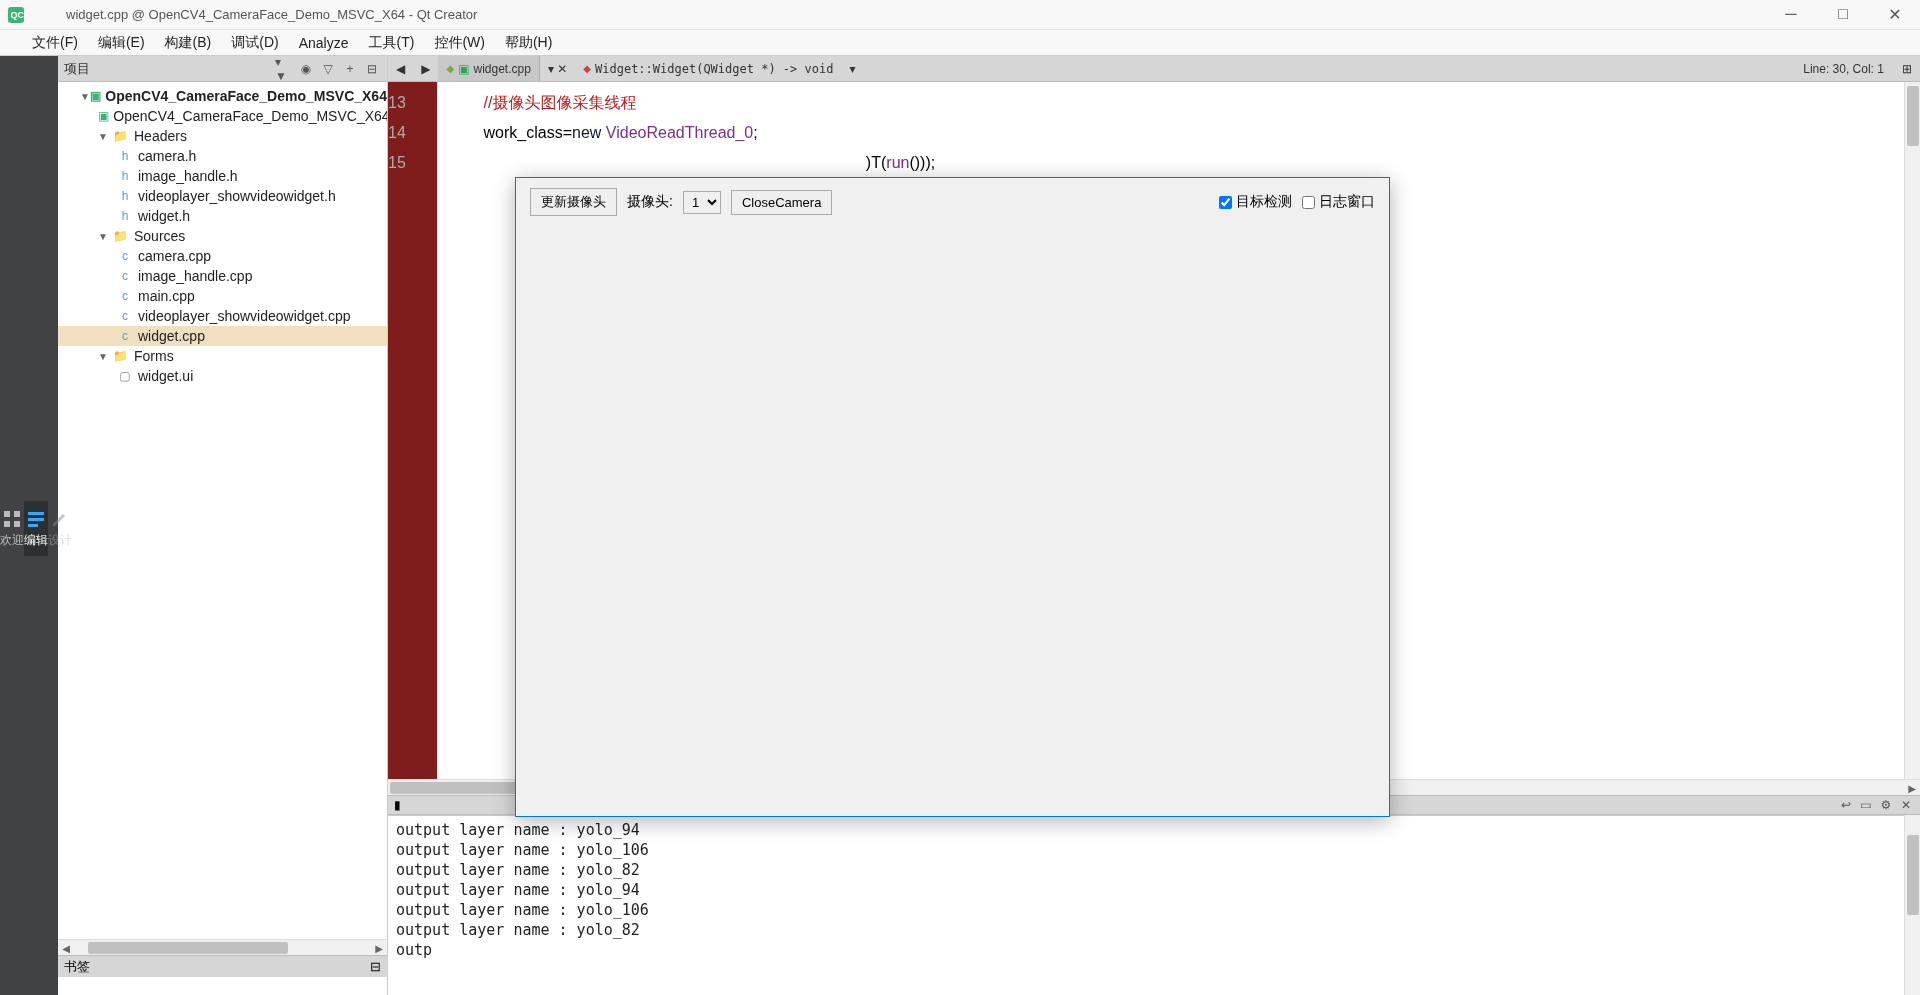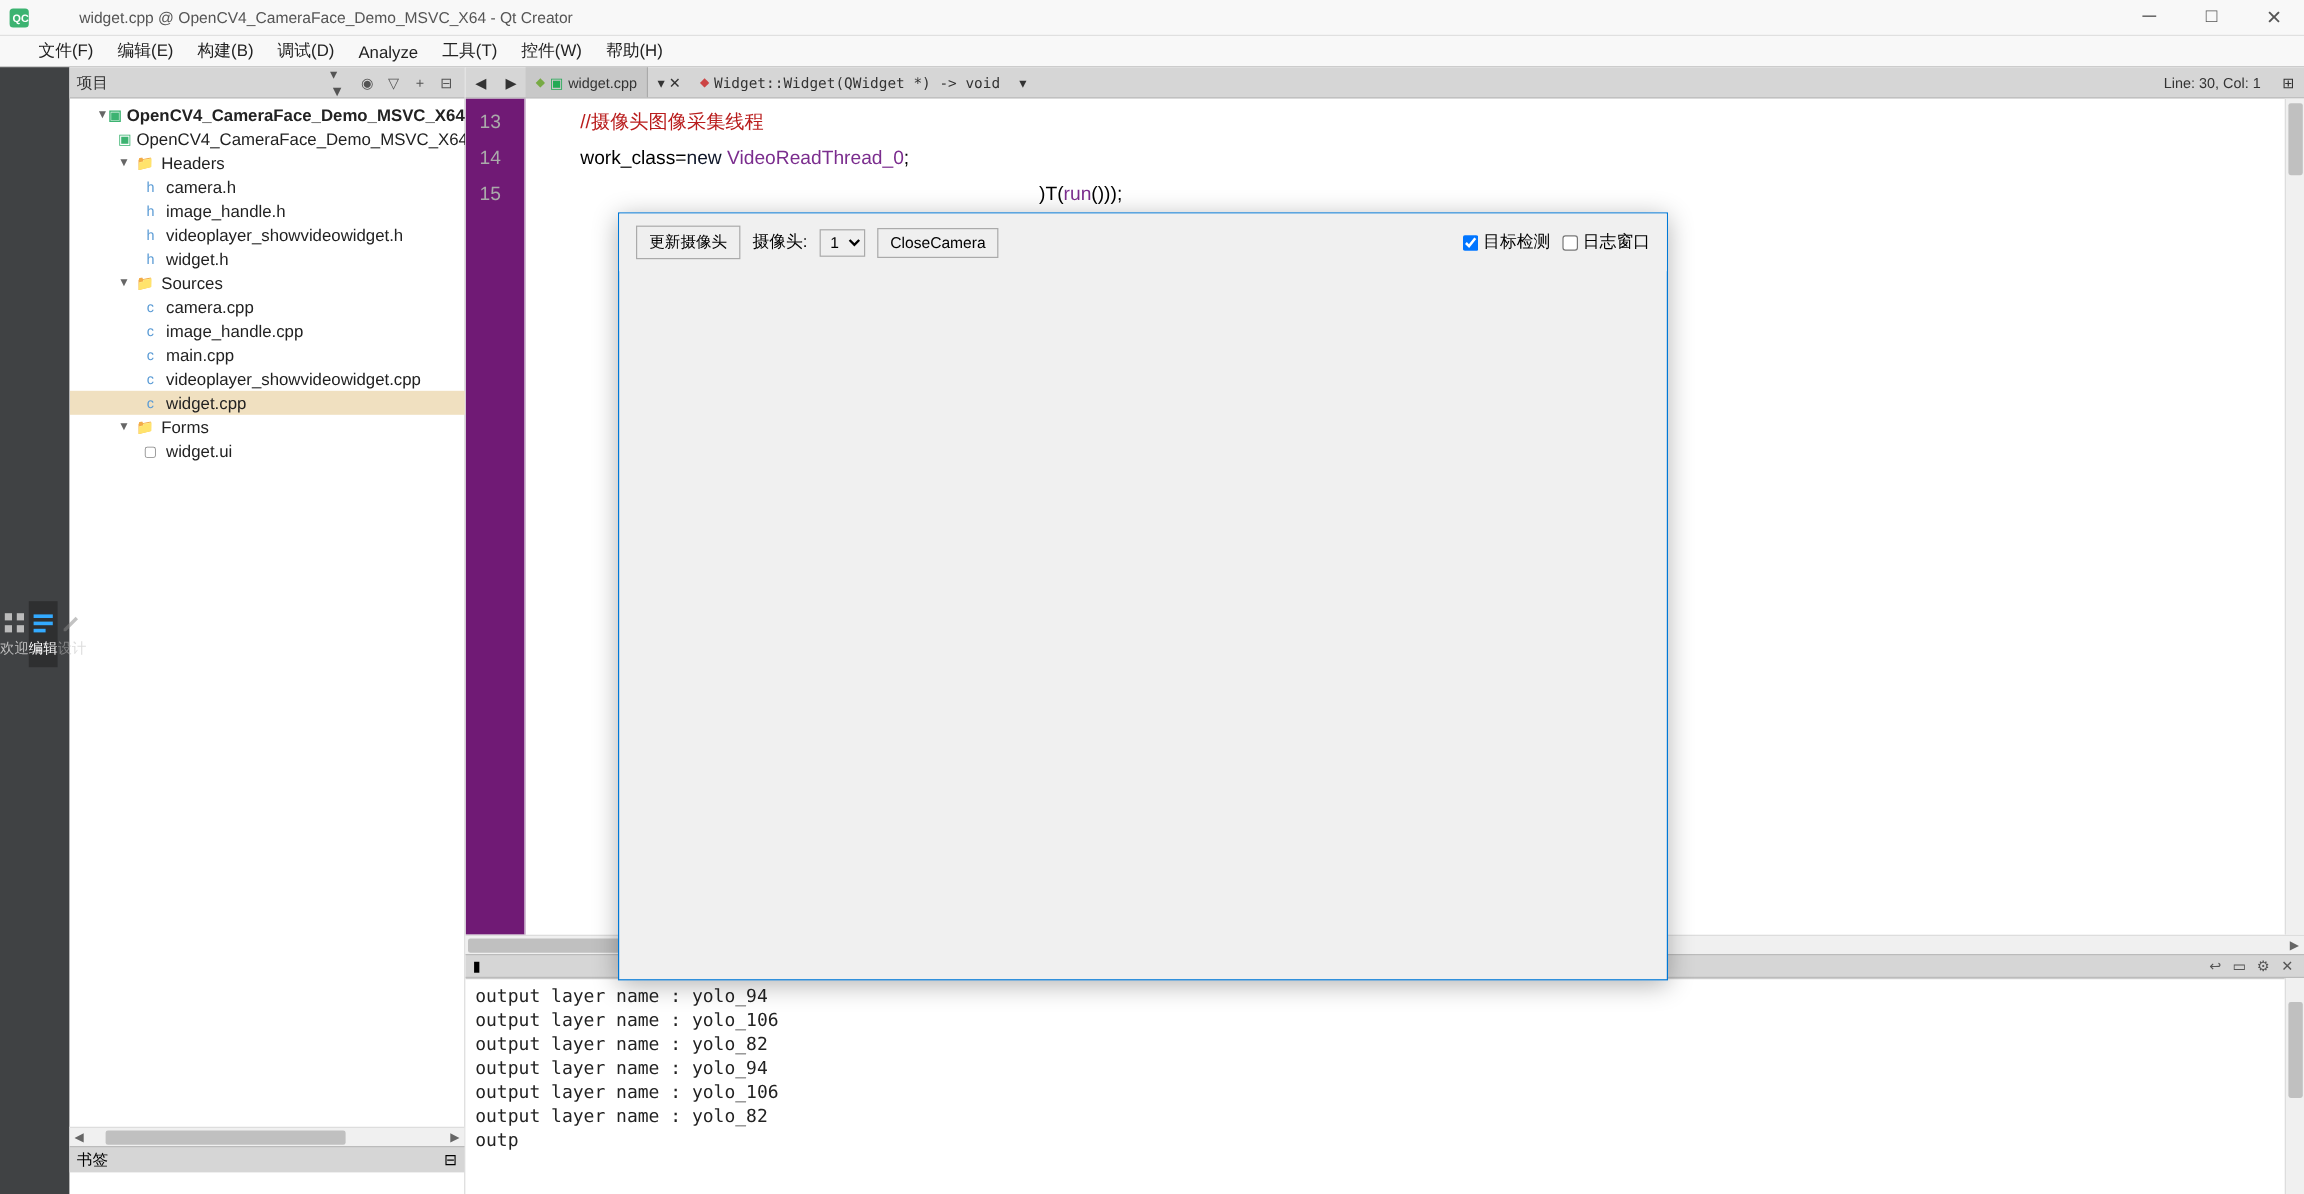--- a/index.html
+++ b/index.html
@@ -57,21 +57,21 @@
 .editorarea { flex: 1; display: flex; flex-direction: column; background: #fff; min-width: 0; }
 .edtoolbar { height: 26px; background: #d6d6d6; display: flex; align-items: center; font-size: 12px; color: #333; border-bottom: 1px solid #bbb; }
 .edtoolbar .tbseg { padding: 0 8px; display: flex; align-items: center; gap: 4px; height:100%;}
 .edtoolbar .tbfile { background: #c8c8c8; }
 .edtoolbar .tbfunc { flex:0 0 auto; }
 .edtoolbar .tbspace { flex: 1; }
 .edtoolbar .tbpos { padding-right:10px;}
 .edtoolbar .diam { color: #7a4; font-size:10px;}
 .edtoolbar .diam2 { color: #c44; font-size:10px;}
 .codepane { flex: 1; display: flex; overflow: hidden; position: relative; }
-.gutter { width: 50px; background: #701a75; border-right: 1px solid #eee; text-align: center; padding: 6px 8px 0 0; color: #aaa; font-family: Consolas, monospace; font-size: 16px; line-height: 30px; }
+.gutter { width: 50px; background: #7f1d1d; border-right: 1px solid #eee; text-align: left; padding: 6px 8px 0 0; color: #aaa; font-family: Consolas, monospace; font-size: 16px; line-height: 30px; }
 .codelines { flex: 1; padding: 6px 0 0 10px; font-family: Consolas, monospace; font-size: 16px; line-height: 30px; white-space: pre; overflow:hidden;}
 .codelines .c-comment { color: #b91c1c; }
 .codelines .c-kw { color: #0f172a; }
 .codelines .c-type { color: #7b2d8e; }
 .codelines .c-func { color: #7b2d8e; }
 .codelines .c-macro { color: #00008b; }
 .editorarea .edhscroll { height: 16px; background: #f0f0f0; border-top: 1px solid #ddd; position:relative;}
 .editorarea .edhscroll .thumb { position:absolute; left:2px; top:2px; width:900px; height:12px; background:#c0c0c0; border-radius:2px;}
 
 

